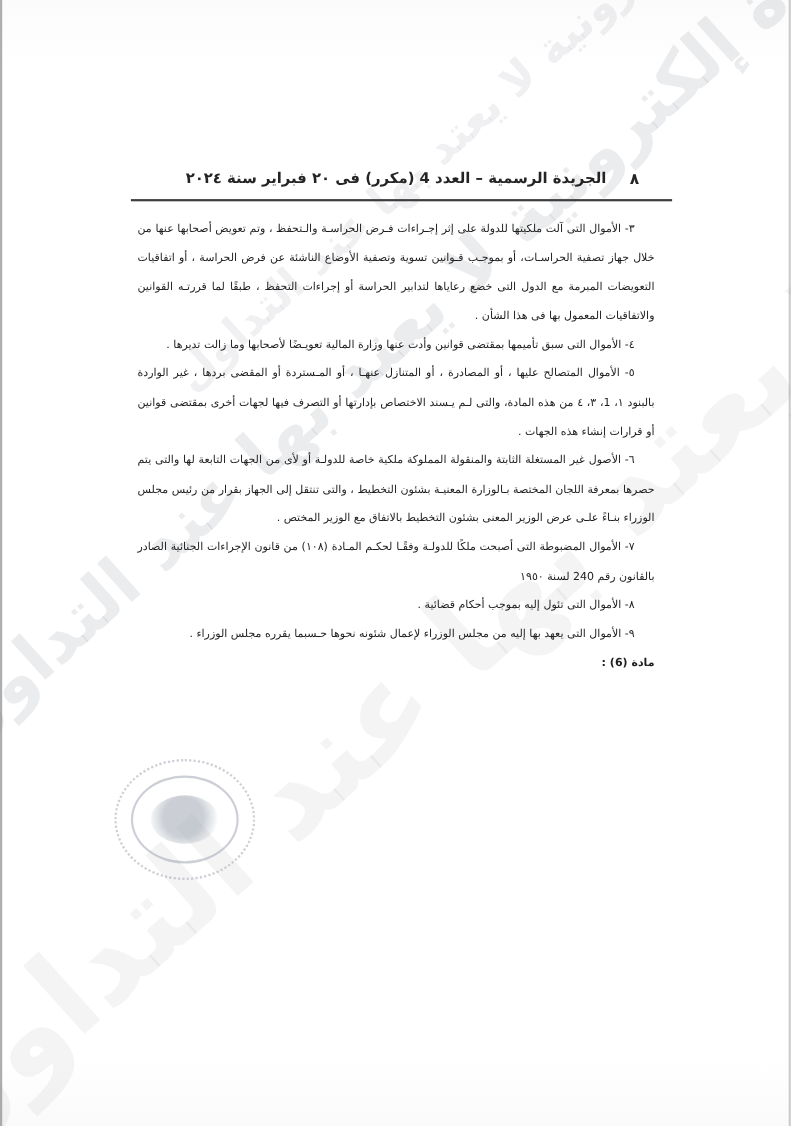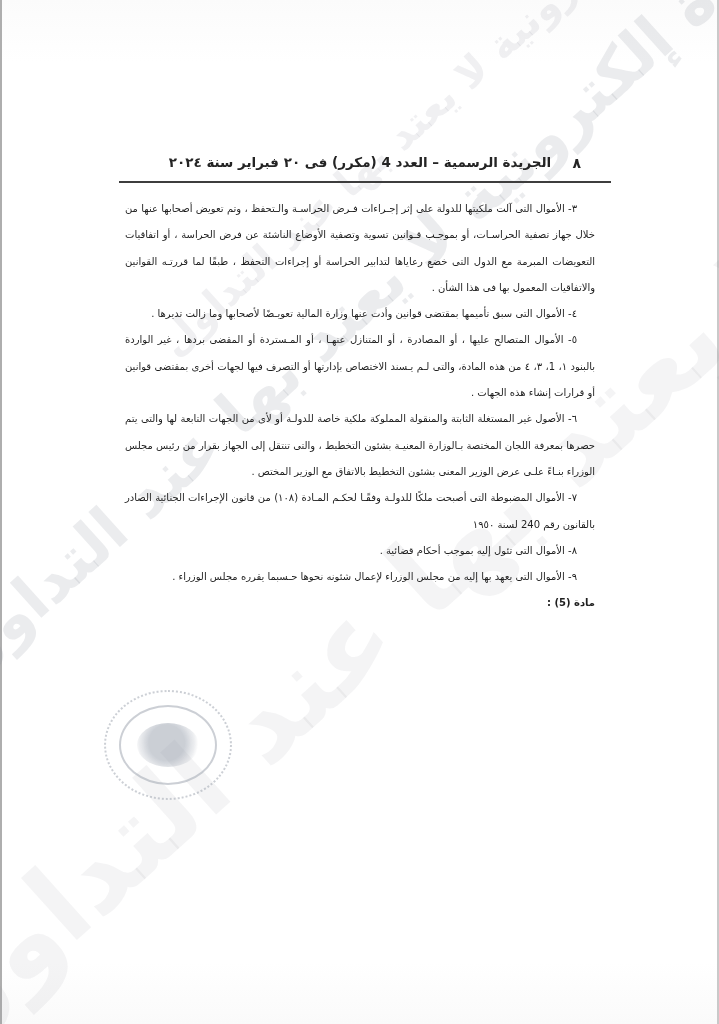--- a/index.html
+++ b/index.html
@@ -79,17 +79,17 @@
     <div class="header-rule"></div>
 
     <div class="body-text">
       <p class="item">٣- الأموال التى آلت ملكيتها للدولة على إثر إجـراءات فـرض الحراسـة والـتحفظ ، وتم تعويض أصحابها عنها من خلال جهاز تصفية الحراسـات، أو بموجـب قـوانين تسوية وتصفية الأوضاع الناشئة عن فرض الحراسة ، أو اتفاقيات التعويضات المبرمة مع الدول التى خضع رعاياها لتدابير الحراسة أو إجراءات التحفظ ، طبقًا لما قررتـه القوانين والاتفاقيات المعمول بها فى هذا الشأن .</p>
       <p class="item">٤- الأموال التى سبق تأميمها بمقتضى قوانين وأدت عنها وزارة المالية تعويـضًا لأصحابها وما زالت تديرها .</p>
       <p class="item">٥- الأموال المتصالح عليها ، أو المصادرة ، أو المتنازل عنهـا ، أو المـستردة أو المقضى بردها ، غير الواردة بالبنود ١، 1، ٣، ٤ من هذه المادة، والتى لـم يـسند الاختصاص بإدارتها أو التصرف فيها لجهات أخرى بمقتضى قوانين أو قرارات إنشاء هذه الجهات .</p>
       <p class="item">٦- الأصول غير المستغلة الثابتة والمنقولة المملوكة ملكية خاصة للدولـة أو لأى من الجهات التابعة لها والتى يتم حصرها بمعرفة اللجان المختصة بـالوزارة المعنيـة بشئون التخطيط ، والتى تنتقل إلى الجهاز بقرار من رئيس مجلس الوزراء بنـاءً علـى عرض الوزير المعنى بشئون التخطيط بالاتفاق مع الوزير المختص .</p>
       <p class="item">٧- الأموال المضبوطة التى أصبحت ملكًا للدولـة وفقًـا لحكـم المـادة (١٠٨) من قانون الإجراءات الجنائية الصادر بالقانون رقم 240 لسنة ١٩٥٠</p>
       <p class="item">٨- الأموال التى تئول إليه بموجب أحكام قضائية .</p>
       <p class="item">٩- الأموال التى يعهد بها إليه من مجلس الوزراء لإعمال شئونه نحوها حـسبما يقرره مجلس الوزراء .</p>
-      <p class="heading">مادة (5) :</p>
+      <p class="heading">مادة (6) :</p>
     </div>
 
   </div>
 </div>
 
 </body></html>

